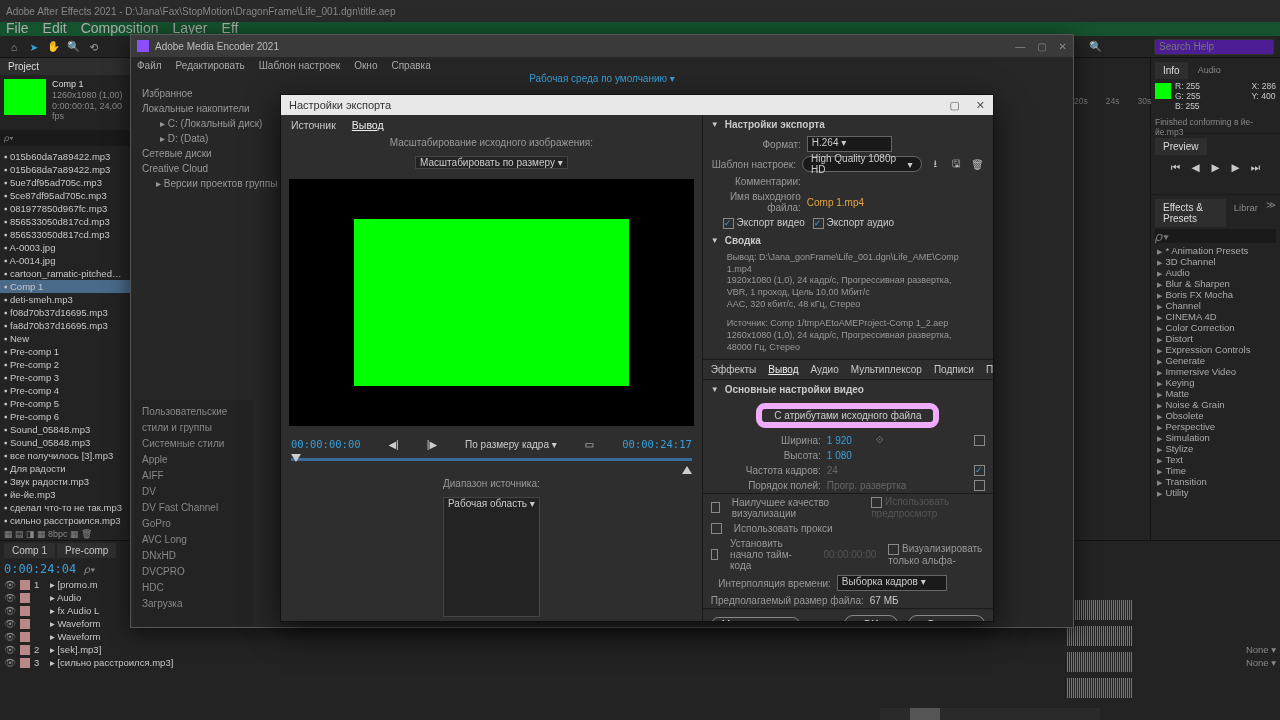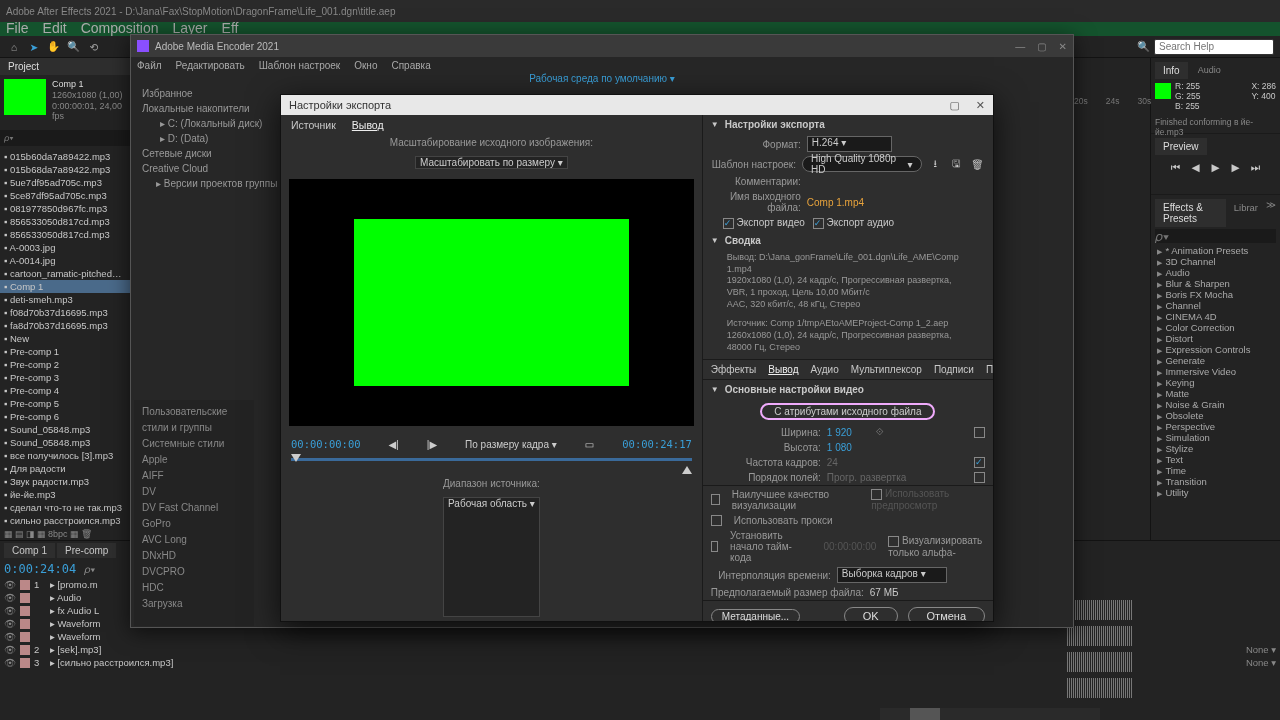--- a/index.html
+++ b/index.html
@@ -2,21 +2,21 @@
 <html><head>
 <meta charset="utf-8">
 <style>
 * { margin: 0; padding: 0; box-sizing: border-box; font-family: "Segoe UI", Tahoma, sans-serif; }
 body { width: 1280px; height: 720px; background: #1e1e1e; color: #c8c8c8; font-size: 10.5px; overflow: hidden; position: relative; }
 .ae-titlebar { height: 22px; background: #2a2a2a; display: flex; align-items: center; padding: 0 6px; font-size: 10px; color: #888; }
 .ae-menubar { height: 14px; background: #14532d; display: flex; align-items: flex-end; gap: 14px; padding: 0 6px; font-size: 14px; color: #aaa; }
 .ae-toolbar { height: 22px; background: #232323; display: flex; align-items: center; padding: 0 6px; gap: 4px; border-bottom: 1px solid #131313; }
 .ae-toolbar .tool { width: 16px; height: 16px; display: flex; align-items: center; justify-content: center; color: #999; }
 .ae-toolbar .spacer { flex: 1; }
-.ae-toolbar .search { width: 120px; height: 16px; background: #ffffff; border: 1px solid #333; border-radius: 2px; padding: 0 4px; color: #888; font-size: 10px; }
+.ae-toolbar .search { width: 120px; height: 16px; background: #4c1d95; border: 1px solid #333; border-radius: 2px; padding: 0 4px; color: #888; font-size: 10px; margin-left: 48px; }
 .ae-body { display: flex; height: 500px; }
 .left-col { width: 130px; background: #232323; display: flex; flex-direction: column; }
 .panel-tab { padding: 3px 8px; font-size: 10px; color: #ddd; background: #2e2e2e; display: inline-block; }
 .thumb-row { display: flex; gap: 6px; padding: 4px; }
 .thumb { width: 48px; height: 36px; background: #00ff00; }
 .thumb-info { font-size: 9px; color: #888; line-height: 1.2; }
 .search-proj { width: 100%; height: 16px; background: #1a1a1a; border: none; padding: 0 4px; color: #888; font-size: 9px; margin: 4px 0; }
 .proj-list { overflow: hidden; font-size: 9.5px; }
 .proj-item { padding: 1px 4px; white-space: nowrap; overflow: hidden; text-overflow: ellipsis; cursor: pointer; }
 .proj-item.sel { background: #4a6a8a; }
@@ -81,21 +81,21 @@
 .icon-btn { width: 16px; height: 16px; display: inline-flex; align-items: center; justify-content: center; color: #ccc; cursor: pointer; }
 .cb { width: 11px; height: 11px; border: 1px solid #888; display: inline-block; vertical-align: middle; }
 .cb.on::after { content: "✓"; color: #3a9fd8; font-size: 9px; line-height: 9px; display: block; }
 .link { color: #e8a33c; }
 .summary { padding: 2px 8px 6px 24px; font-size: 9px; color: #999; line-height: 1.3; }
 .vtabs { display: flex; gap: 12px; padding: 4px 8px; font-size: 10px; border-top: 1px solid #1a1a1a; border-bottom: 1px solid #1a1a1a; }
 .vtabs .act { color: #eee; text-decoration: underline; }
 .dim-row { display: flex; align-items: center; padding: 2px 8px; gap: 6px; }
 .dim-row .lbl2 { width: 110px; text-align: right; color: #999; }
 .dim-row .num { color: #3a9fd8; }
-.wide-btn { border: 2px solid #f0abfc; border-radius: 9px; padding: 1px 12px; font-size: 10px; color: #ccc; cursor: pointer; margin: 4px auto; display: block; background: transparent; }
+.wide-btn { border: 6px solid #f0abfc; border-radius: 9px; padding: 1px 12px; font-size: 10px; color: #ccc; cursor: pointer; margin: 4px auto; display: block; background: transparent; }
 .chk-row { display: flex; align-items: center; gap: 12px; padding: 2px 8px; color: #999; }
 .dlg-footer { border-top: 1px solid #1a1a1a; padding: 6px 8px; display: flex; align-items: center; gap: 10px; }
 .btn { border: 1px solid #888; border-radius: 11px; padding: 2px 18px; font-size: 11px; color: #ddd; background: transparent; cursor: pointer; }
 .sep { border-top: 1px solid #1a1a1a; }
 
 .ame-bg-col { position:absolute; left:134px; top:82px; width:120px; height:314px; background:#272727; font-size:10px; color:#999; padding:4px 8px; }
 .ame-tree { font-size:10px; line-height:1.5; }
 .ame-tree .node { white-space:nowrap; }
 .ame-presets { position:absolute; left:134px; top:400px; width:120px; height:226px; background:#232323; font-size:10px; color:#888; padding:4px 8px; line-height:1.6; }
 .tiny-arrow::before { content:"▶"; font-size:7px; margin-right:3px; color:#888; }

